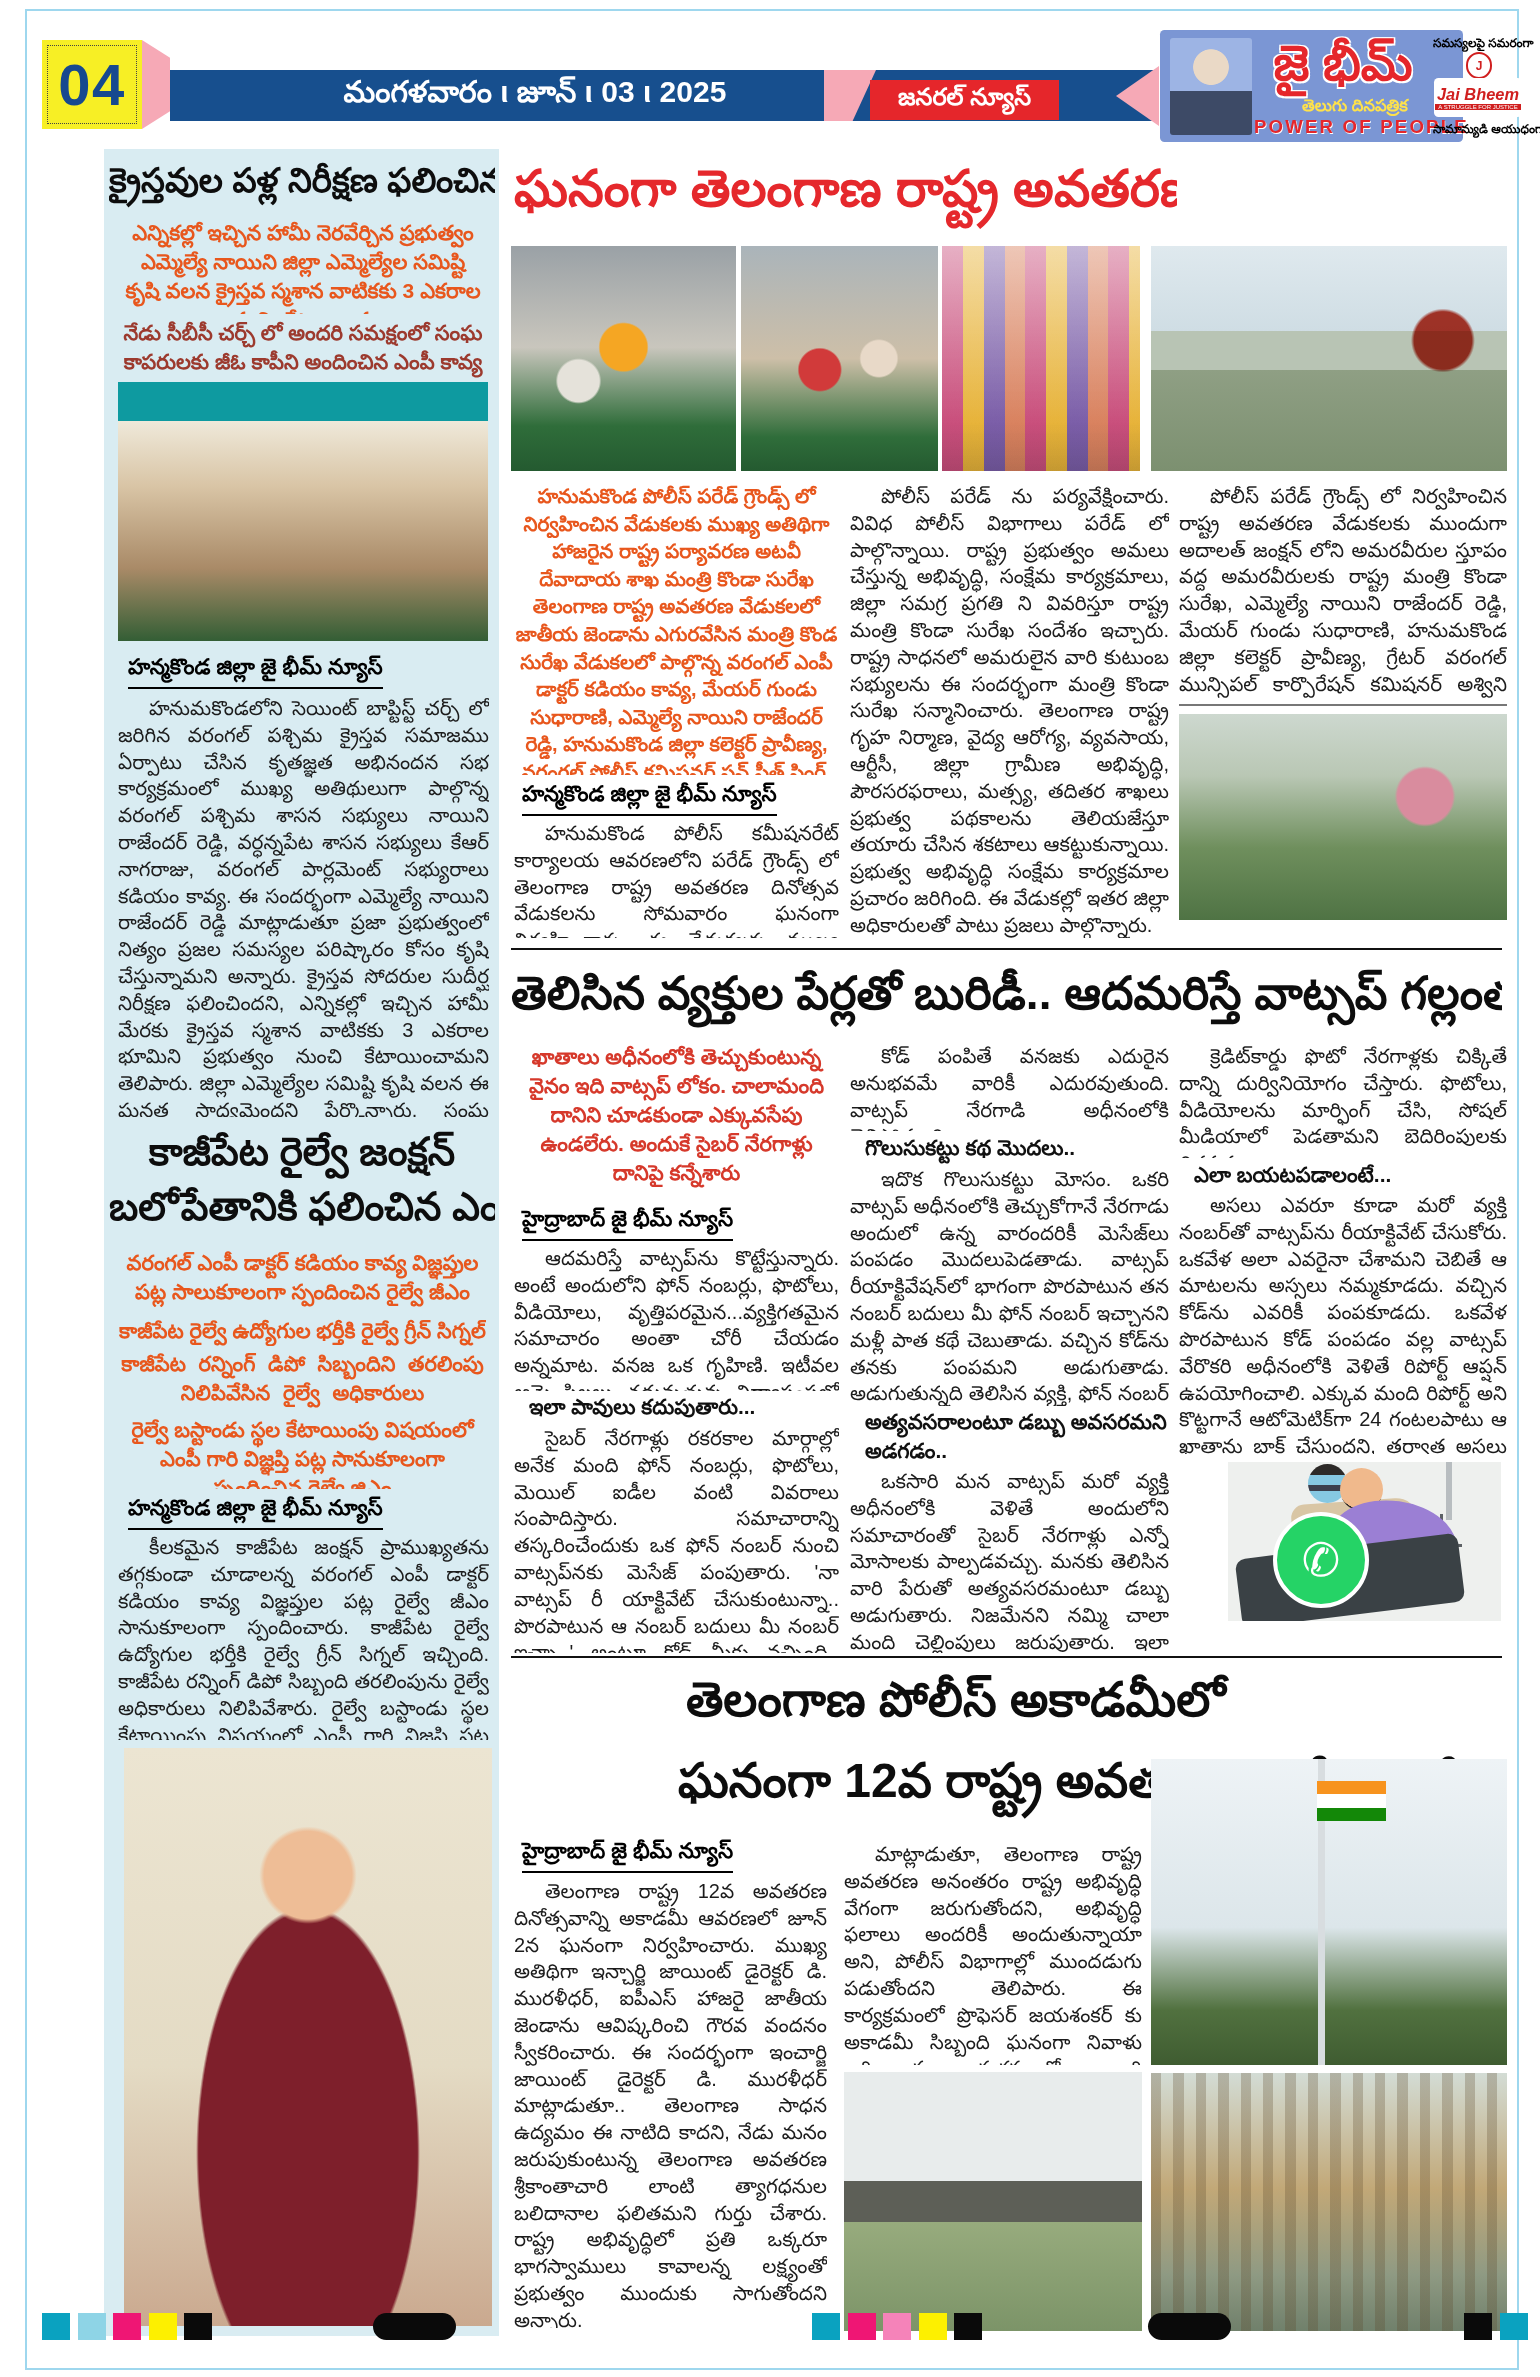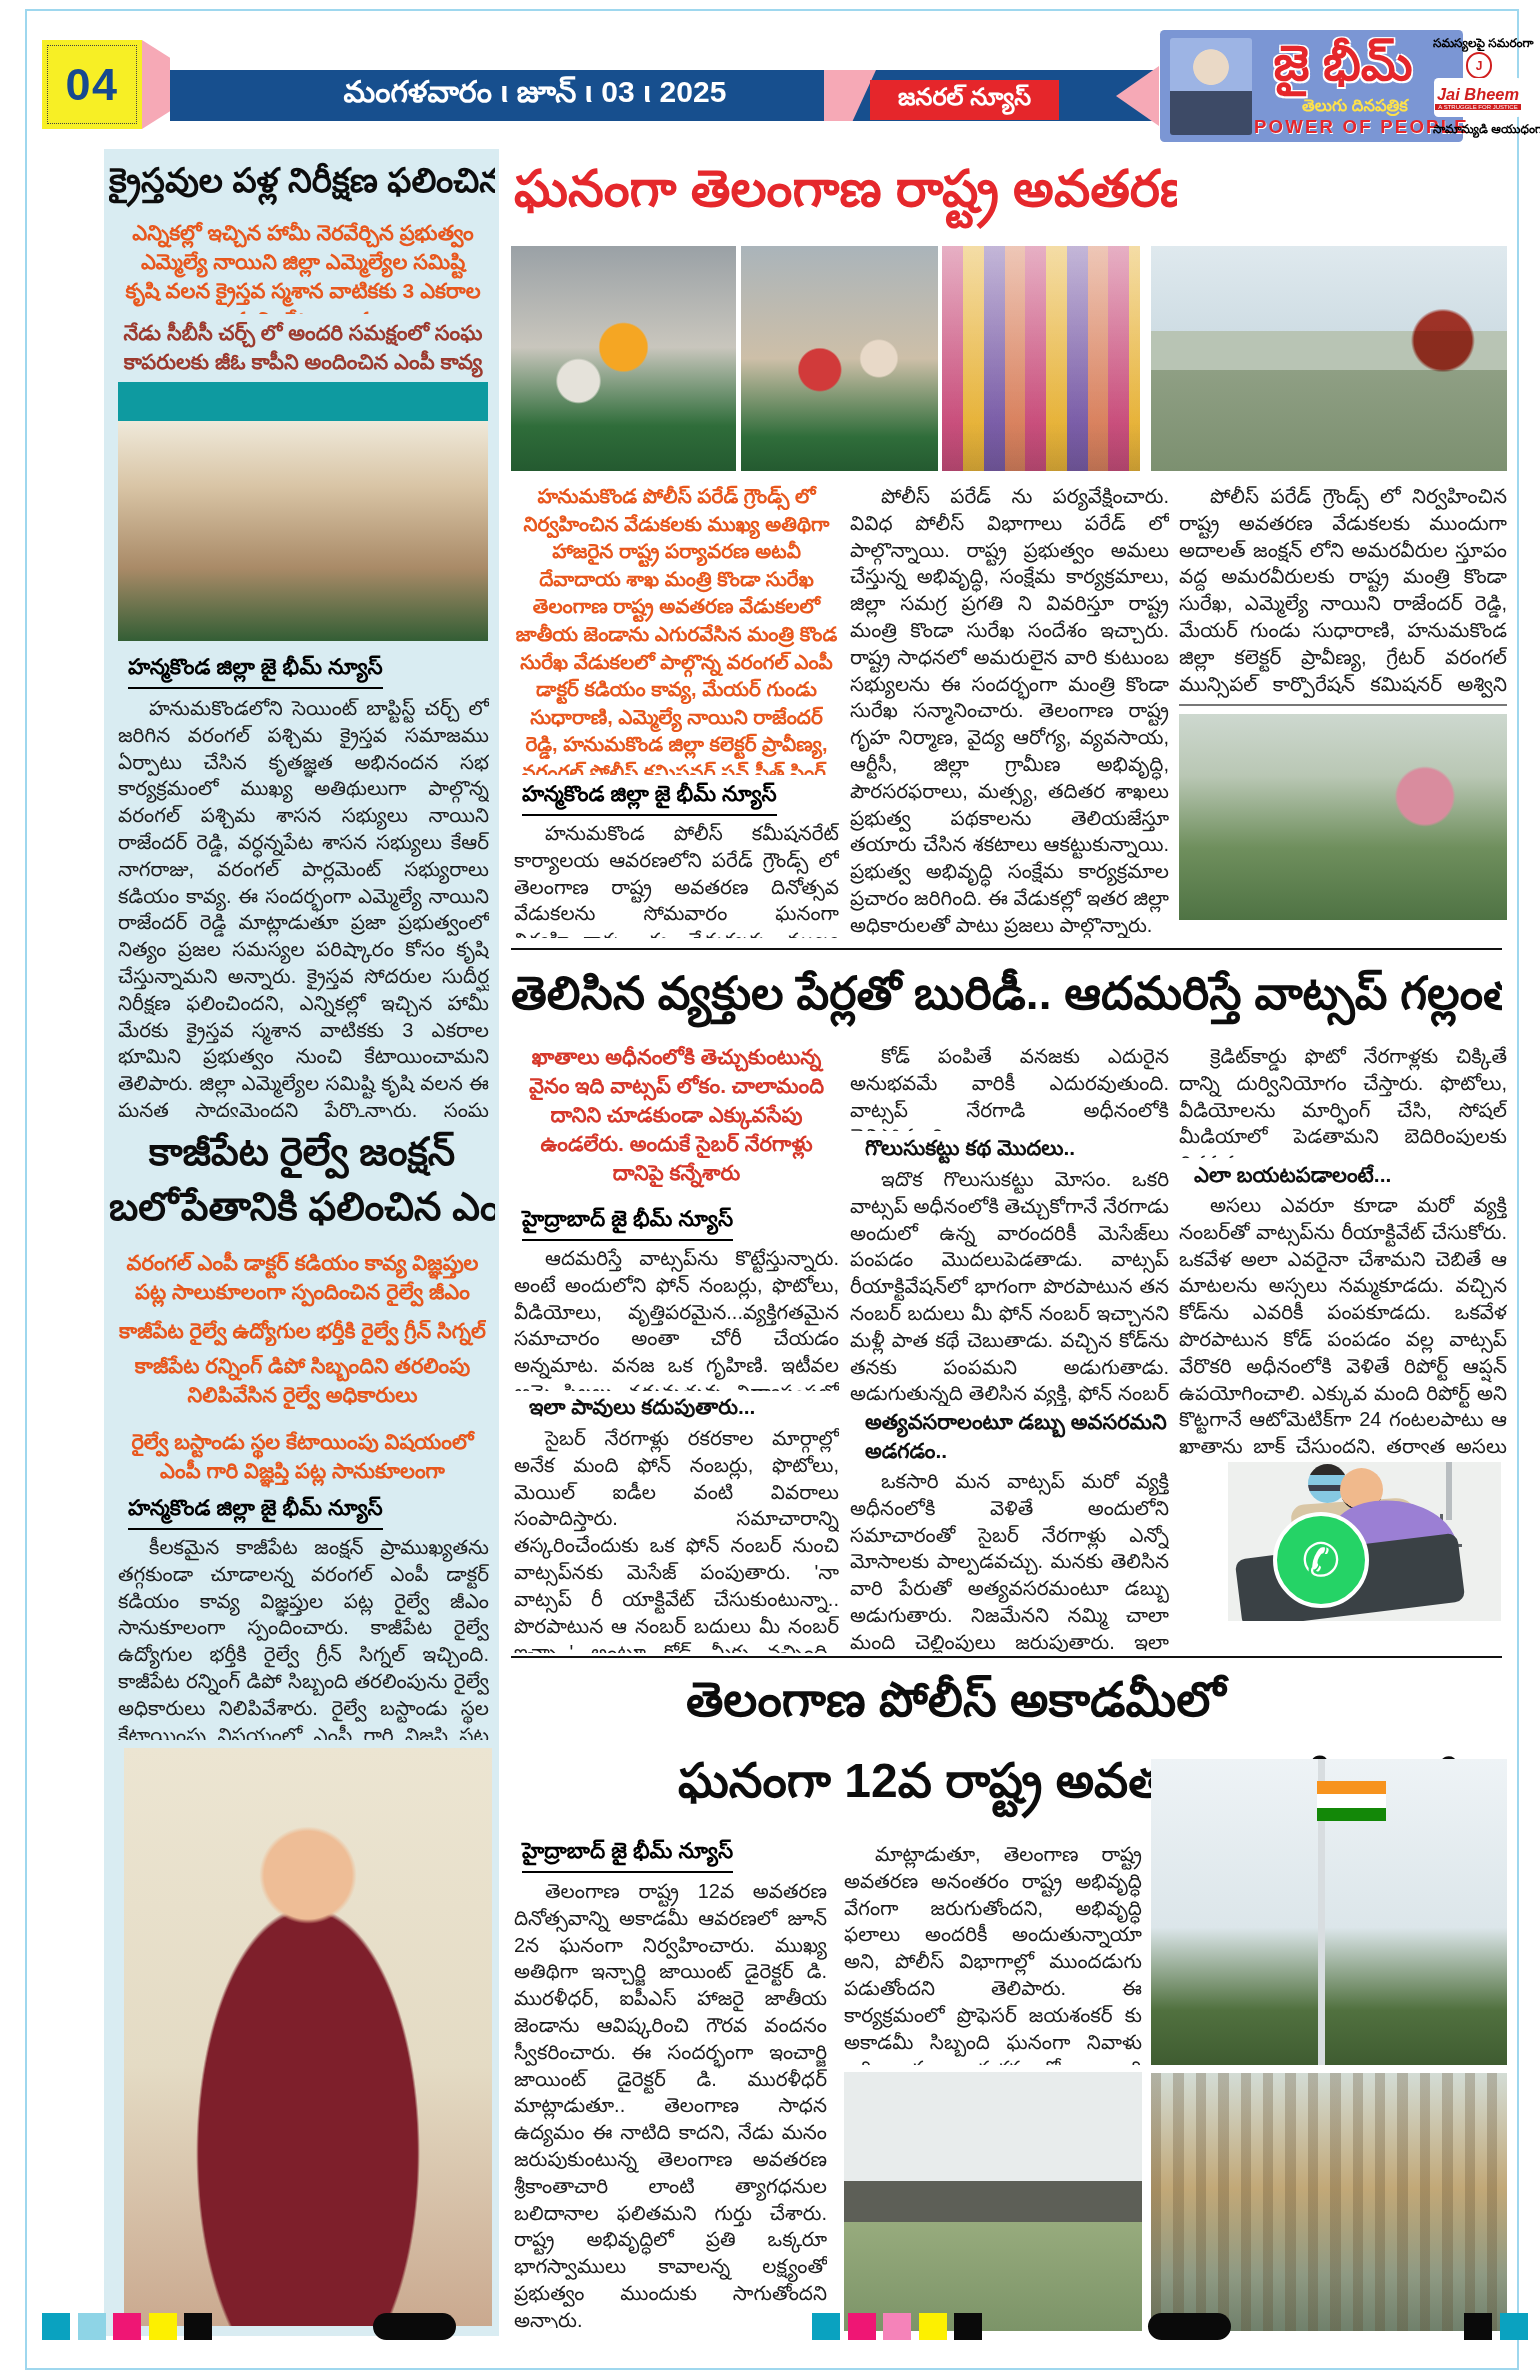--- a/index.html
+++ b/index.html
@@ -3,21 +3,21 @@
 <meta charset="utf-8">
 <style>
   html,body{margin:0;padding:0;background:#ffffff;}
   #page{position:relative;width:1541px;height:2377px;background:#ffffff;overflow:hidden;
         font-family:"Liberation Sans","DejaVu Sans",sans-serif;color:#1c1c1c;}
   .abs{position:absolute;}
   .frame{border:2.2px solid #9ed7ee;}
   
   .pagenum-box{background:#f7ef25;outline:1.5px dotted #444;outline-offset:-6px;
                display:flex;align-items:center;justify-content:center;}
-  .pagenum{font-size:45px;font-weight:bold;color:#17498f;letter-spacing:1.5px;}
+  .pagenum{font-size:58px;font-weight:bold;color:#17498f;letter-spacing:1.5px;}
   .fold{background:#f6a9b6;clip-path:polygon(0 0,100% 20%,100% 80%,0 100%);}
   .datebar{background:#174f8e;display:flex;align-items:center;}
   .datebar-text{width:730px;text-align:center;color:#ffffff;font-weight:bold;font-size:30px;white-space:nowrap;}
   .section-label{background:#e5262b;color:#ffffff;font-weight:bold;font-size:24px;
                  display:flex;align-items:center;justify-content:center;}
   .pink-wedge{background:#f6a9b6;}
   .masthead{background:#7b96d4;border-radius:4.5px;}
   .mast-title{color:#e5262b;font-weight:bold;font-size:49px;white-space:nowrap;
               text-shadow:1.5px 1.5px 0 #ffffff,-1.5px -1.5px 0 #ffffff,1.5px -1.5px 0 #ffffff,-1.5px 1.5px 0 #ffffff;}
   .mast-sub{color:#ffe24a;font-size:16.4px;font-weight:bold;white-space:nowrap;}
@@ -152,21 +152,21 @@
   <div class="abs" style="left:128px;top:654px;">
     <span class="dateline">హన్మకొండ జిల్లా జై భీమ్ న్యూస్</span>
   </div>
   <div class="abs body-txt" style="left:118px;top:695px;width:371px;height:422px;">హనుమకొండలోని సెయింట్ బాప్టిస్ట్ చర్చ్ లో జరిగిన వరంగల్ పశ్చిమ క్రైస్తవ సమాజము ఏర్పాటు చేసిన కృతజ్ఞత అభినందన సభ కార్యక్రమంలో ముఖ్య అతిథులుగా పాల్గొన్న వరంగల్ పశ్చిమ శాసన సభ్యులు నాయిని రాజేందర్ రెడ్డి, వర్ధన్నపేట శాసన సభ్యులు కేఆర్ నాగరాజు, వరంగల్ పార్లమెంట్ సభ్యురాలు కడియం కావ్య. ఈ సందర్భంగా ఎమ్మెల్యే నాయిని రాజేందర్ రెడ్డి మాట్లాడుతూ ప్రజా ప్రభుత్వంలో నిత్యం ప్రజల సమస్యల పరిష్కారం కోసం కృషి చేస్తున్నామని అన్నారు. క్రైస్తవ సోదరుల సుదీర్ఘ నిరీక్షణ ఫలించిందని, ఎన్నికల్లో ఇచ్చిన హామీ మేరకు క్రైస్తవ స్మశాన వాటికకు 3 ఎకరాల భూమిని ప్రభుత్వం నుంచి కేటాయించామని తెలిపారు. జిల్లా ఎమ్మెల్యేల సమిష్టి కృషి వలన ఈ ఘనత సాధ్యమైందని పేర్కొన్నారు. సంఘ కాపరులు జీఓ కాపీని అందుకుని తమ కృతజ్ఞతను చాటుకున్నారు. ఈ కార్యక్రమంలో కాంగ్రెస్ పార్టీ నాయకులు ఆనంద్,రామ కృష్ణ ,డిన్న,అనిల్ కుమార్,శ్రవణ్ కుమార్ తదితరులు పాల్గొన్నారు.</div>
 
   <div class="abs hl-black" style="left:109px;top:1130px;width:386px;font-size:39px;">కాజీపేట రైల్వే జంక్షన్</div>
   <div class="abs hl-black" style="left:109px;top:1185px;width:386px;font-size:39px;">బలోపేతానికి ఫలించిన ఎంపీ కృషి</div>
   <div class="abs" style="left:119px;top:1249px;width:367px;height:240px;overflow:hidden;">
     <div class="deck-orange" style="margin-bottom:10px;">వరంగల్ ఎంపీ డాక్టర్ కడియం కావ్య విజ్ఞప్తుల పట్ల సాలుకూలంగా స్పందించిన రైల్వే జీఎం</div>
     <div class="deck-orange" style="margin-bottom:6px;">కాజీపేట రైల్వే ఉద్యోగుల భర్తీకి రైల్వే గ్రీన్ సిగ్నల్</div>
-    <div class="deck-orange" style="margin-bottom:18px;">కాజీపేట రన్నింగ్ డిపో సిబ్బందిని తరలింపు నిలిపివేసిన రైల్వే అధికారులు</div>
+    <div class="deck-orange" style="margin-bottom:6px;font-family:Liberation Mono, monospace;">కాజీపేట రన్నింగ్ డిపో సిబ్బందిని తరలింపు నిలిపివేసిన రైల్వే అధికారులు</div>
     <div class="deck-orange" style="margin-bottom:6px;">రైల్వే బస్టాండు స్థల కేటాయింపు విషయంలో ఎంపీ గారి విజ్ఞప్తి పట్ల సానుకూలంగా స్పందించిన రైల్వే జిఎం</div>
 
   </div>
   <div class="abs" style="left:128px;top:1495px;">
     <span class="dateline">హన్మకొండ జిల్లా జై భీమ్ న్యూస్</span>
   </div>
   <div class="abs body-txt" style="left:118px;top:1534px;width:371px;height:206px;">కీలకమైన కాజీపేట జంక్షన్ ప్రాముఖ్యతను తగ్గకుండా చూడాలన్న వరంగల్ ఎంపీ డాక్టర్ కడియం కావ్య విజ్ఞప్తుల పట్ల రైల్వే జీఎం సానుకూలంగా స్పందించారు. కాజీపేట రైల్వే ఉద్యోగుల భర్తీకి రైల్వే గ్రీన్ సిగ్నల్ ఇచ్చింది. కాజీపేట రన్నింగ్ డిపో సిబ్బంది తరలింపును రైల్వే అధికారులు నిలిపివేశారు. రైల్వే బస్టాండు స్థల కేటాయింపు విషయంలో ఎంపీ గారి విజ్ఞప్తి పట్ల రైల్వే జిఎం సానుకూలంగా స్పందించారు. బస్టాండు నిర్మాణానికి కావాల్సిన ప్రత్యామ్నాయ స్థల ఏర్పాటుకు ప్రభుత్వం నిర్ణయం తీసుకుంది. ఎంపీ కృషి పట్ల రైల్వే ఉద్యోగులు, ప్రయాణికులు హర్షం వ్యక్తం చేశారు.</div>
 
   <div class="abs photo ph-woman" style="left:124px;top:1748px;width:368px;height:578px;"></div>
 

